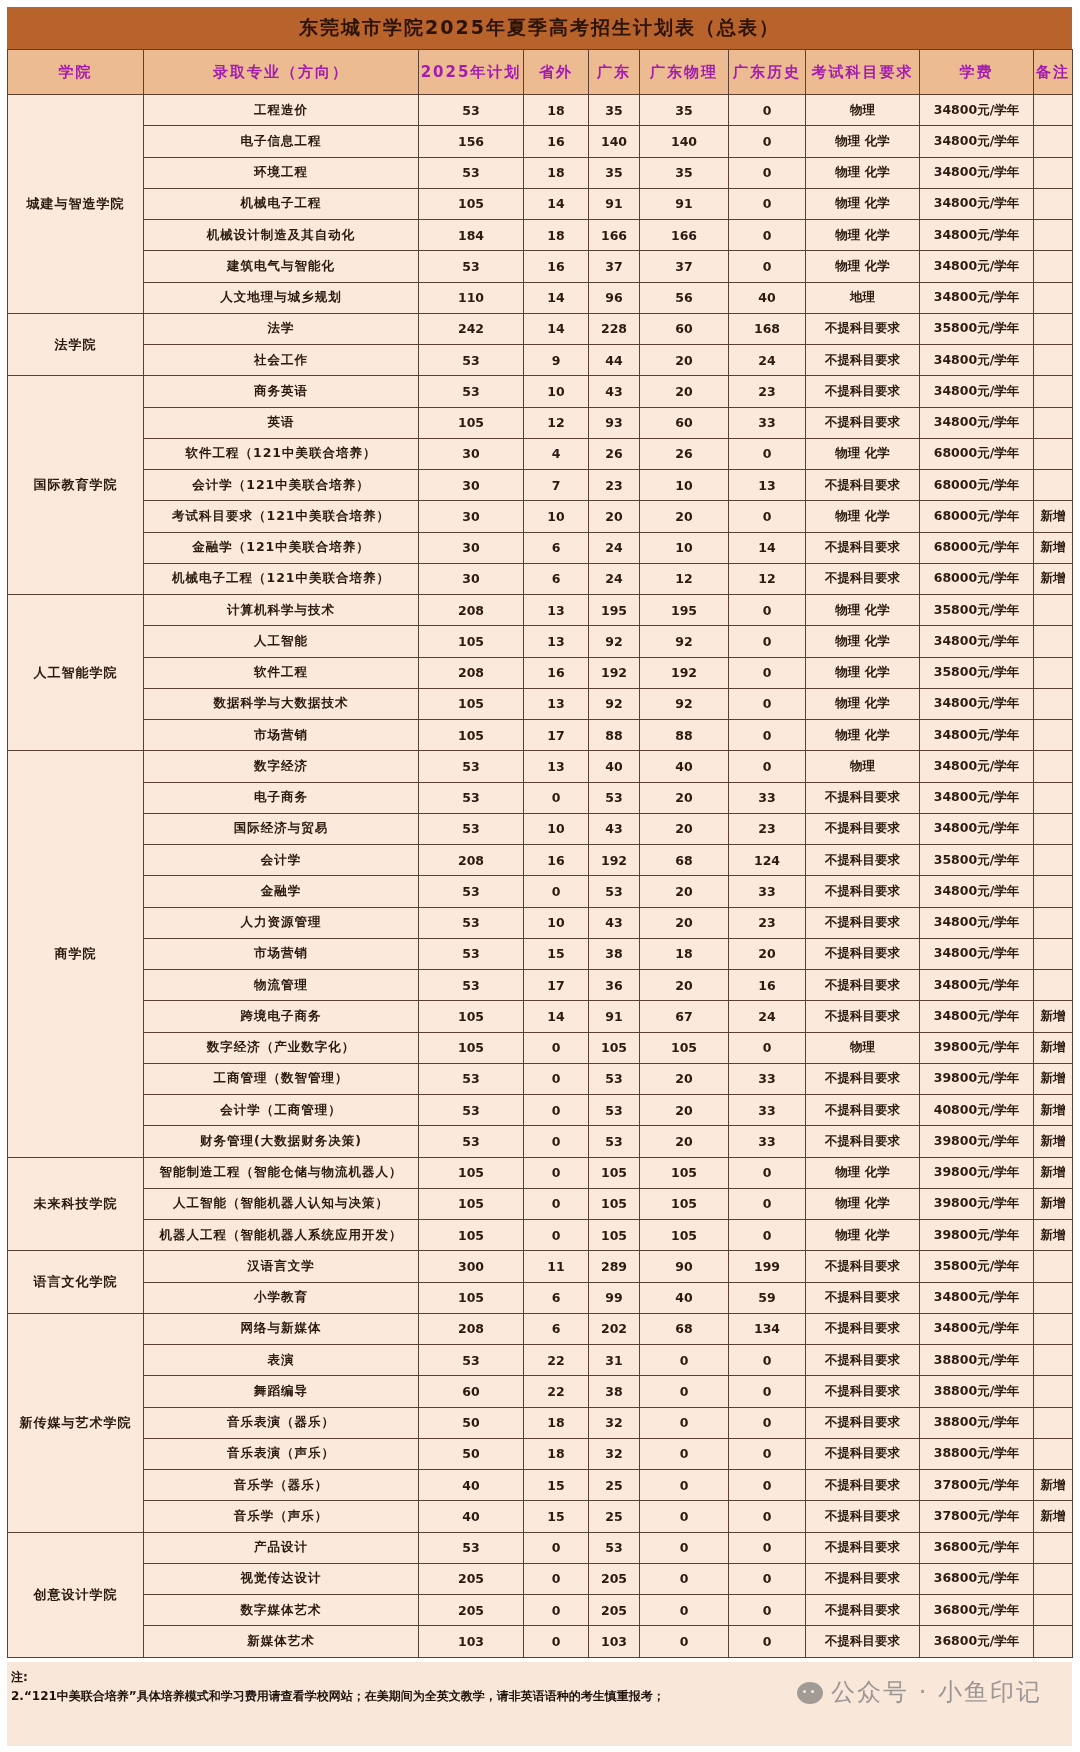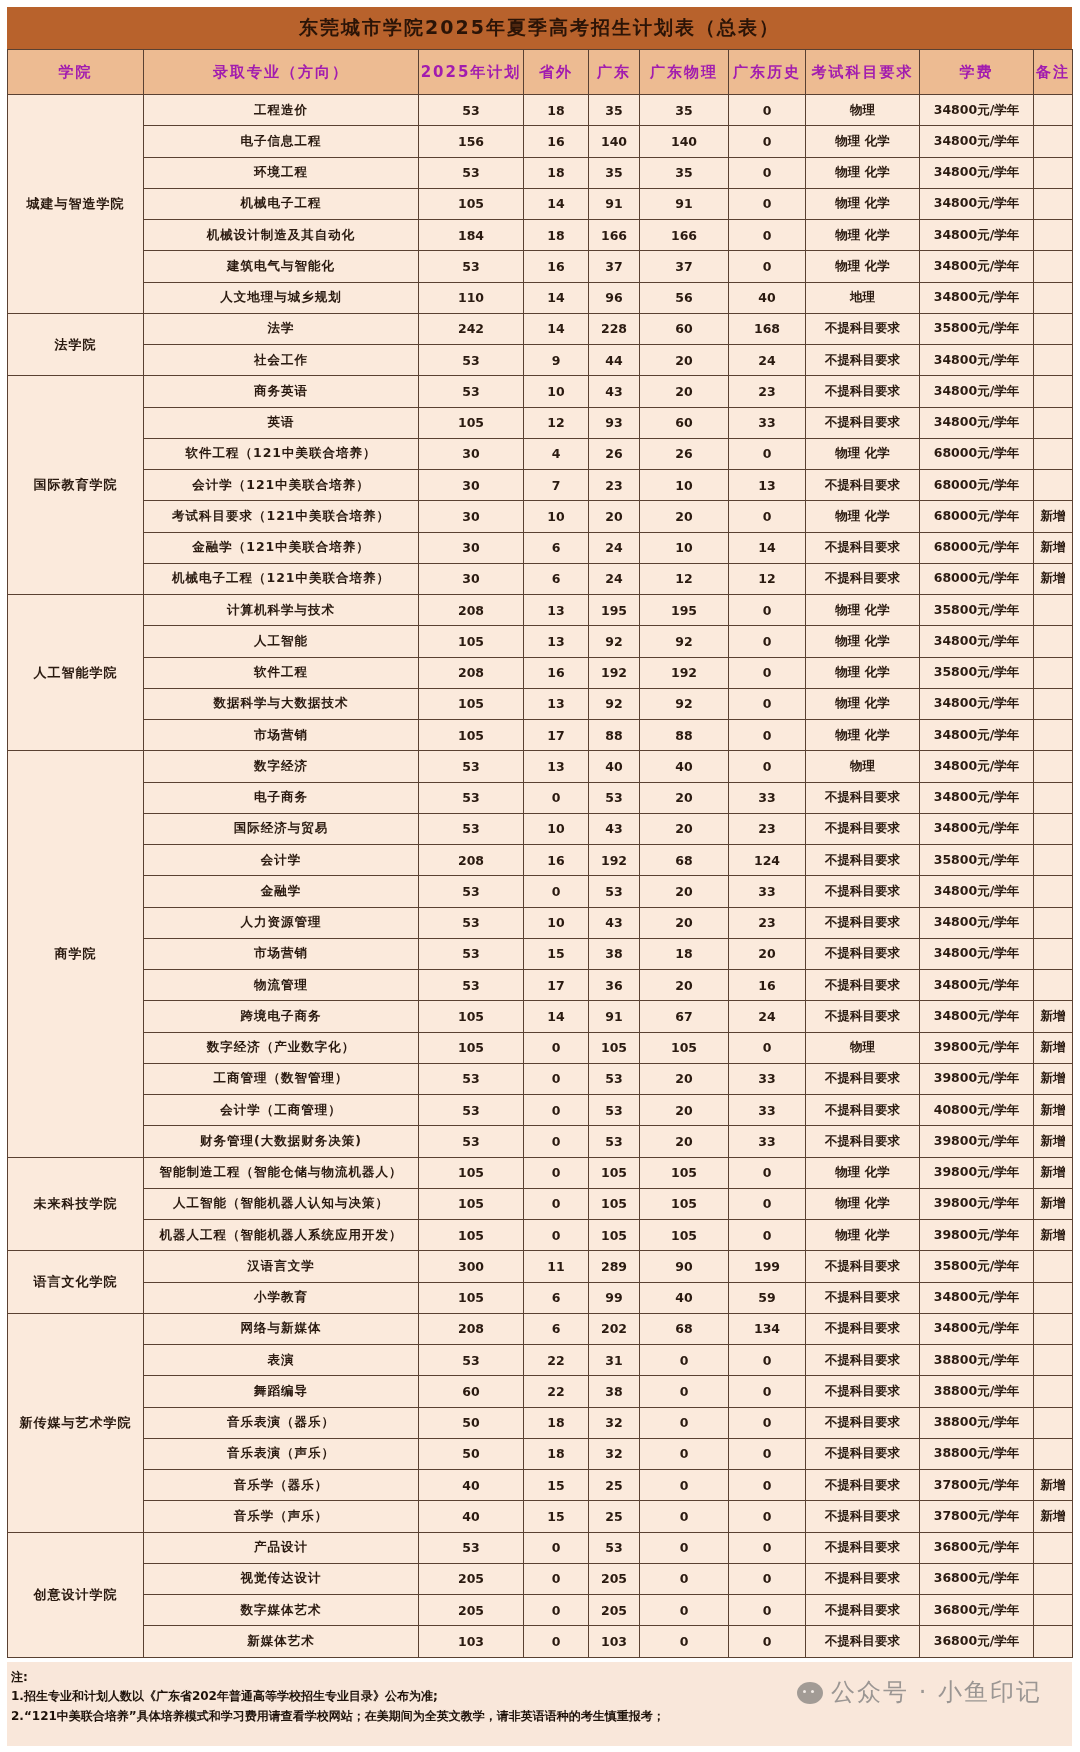--- a/index.html
+++ b/index.html
@@ -612,20 +612,19 @@
           <td>0</td>
           <td>0</td>
           <td>不提科目要求</td>
           <td>36800元/学年</td>
           <td></td>
         </tr>
       </tbody>
   </table>
   <div class="notes">
     <div>注:</div>
-    <div>1.招生专业和计划人数以《广东省202年普通高等学校招生专业目录》公布为准;</div>
     <div>2.“121中美联合培养”具体培养模式和学习费用请查看学校网站；在美期间为全英文教学，请非英语语种的考生慎重报考；</div>
     <div class="watermark">
       <span class="wm-icon"></span>
       <span>公众号 · 小鱼印记</span>
     </div>
   </div>
 </div>
 
 </body></html>

